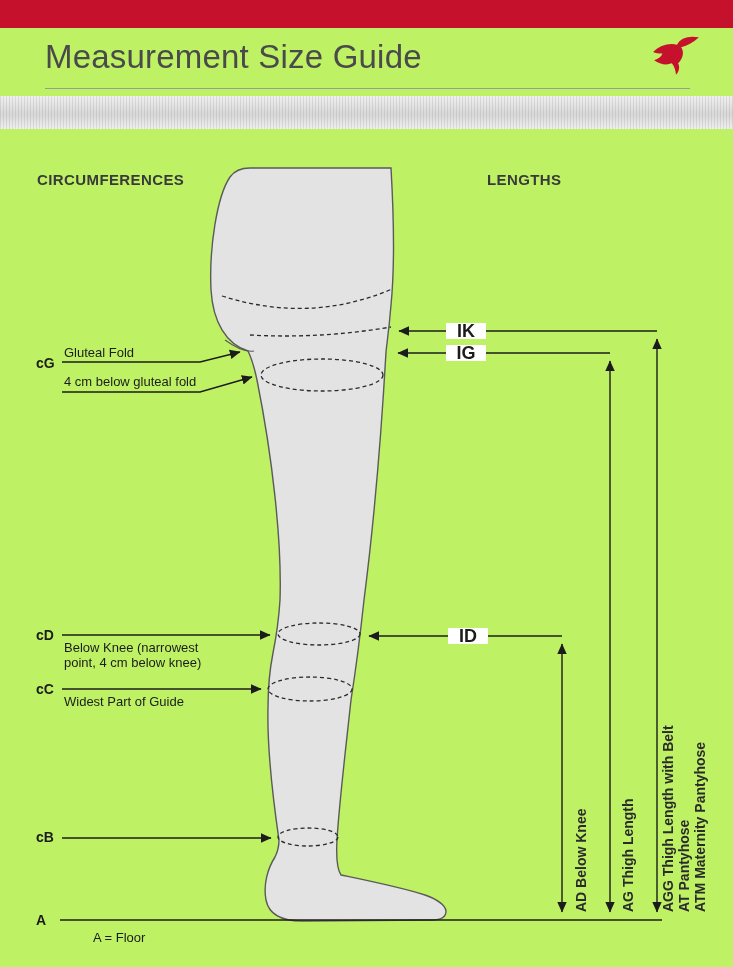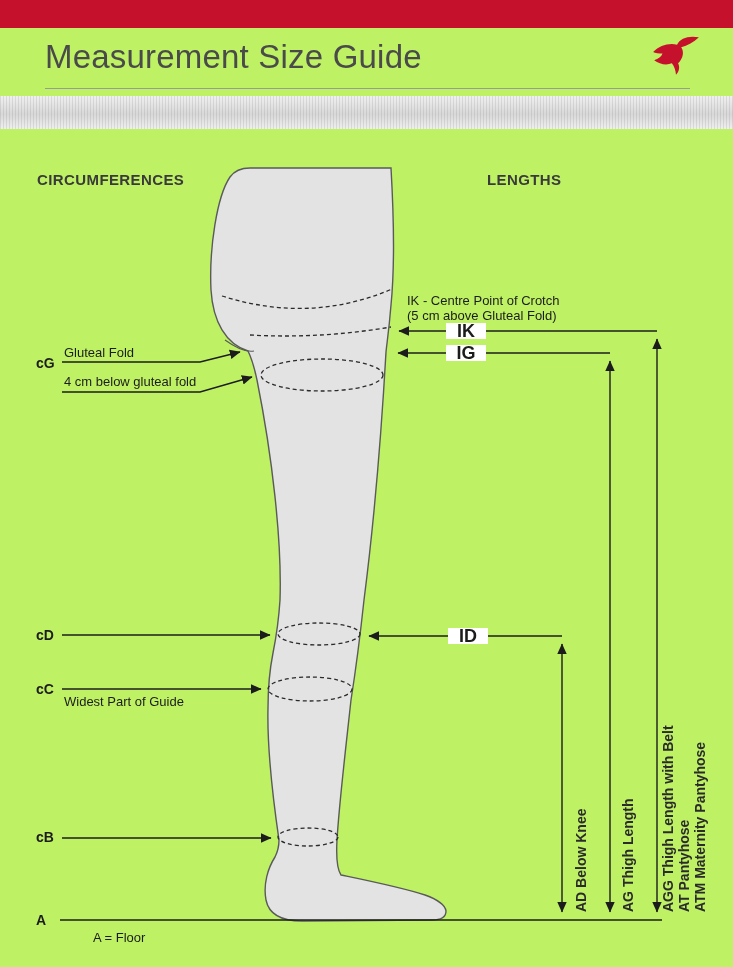--- a/index.html
+++ b/index.html
@@ -111,31 +111,31 @@
     <path d="M 657 339 V 912" fill="none" stroke="#1c1c1c" stroke-width="1.4" marker-start="url(#ah)" marker-end="url(#ah)"></path>
 
     <path d="M 60 920 H 662" fill="none" stroke="#1c1c1c" stroke-width="1.6"></path>
   </svg>
 
   <div class="lbl" style="left:64px;top:345px;">Gluteal Fold</div>
   <div class="code" style="left:36px;top:355px;">cG</div>
   <div class="lbl" style="left:64px;top:374px;">4 cm below gluteal fold</div>
 
   <div class="code" style="left:36px;top:627px;">cD</div>
+  <div class="lbl" style="left:64px;top:640px;">Below Knee (narrowest
+point, 4 cm below knee)</div>
 
   <div class="code" style="left:36px;top:681px;">cC</div>
   <div class="lbl" style="left:64px;top:694px;">Widest Part of Guide</div>
 
   <div class="code" style="left:36px;top:829px;">cB</div>
 
   <div class="code" style="left:36px;top:912px;">A</div>
   <div class="lbl" style="left:64px;top:930px;margin-left:29px;">A = Floor</div>
 
-  <div class="lbl" style="left:407px;top:293px;">IK - Centre Point of Crotch
-(5 cm above Gluteal Fold)</div>
 
   <div class="online" style="left:446px;top:323px;width:34px;">IK</div>
   <div class="online" style="left:446px;top:345px;width:34px;">IG</div>
   <div class="online" style="left:448px;top:628px;width:34px;">ID</div>
 
   <div class="vlabel" style="left:574px;top:912px;">AD Below Knee</div>
   <div class="vlabel" style="left:621px;top:912px;">AG Thigh Length</div>
   <div class="vlabel" style="left:661px;top:912px;">AGG Thigh Length with Belt</div>
   <div class="vlabel" style="left:677px;top:912px;">AT Pantyhose</div>
   <div class="vlabel" style="left:693px;top:912px;">ATM Maternity Pantyhose</div>

